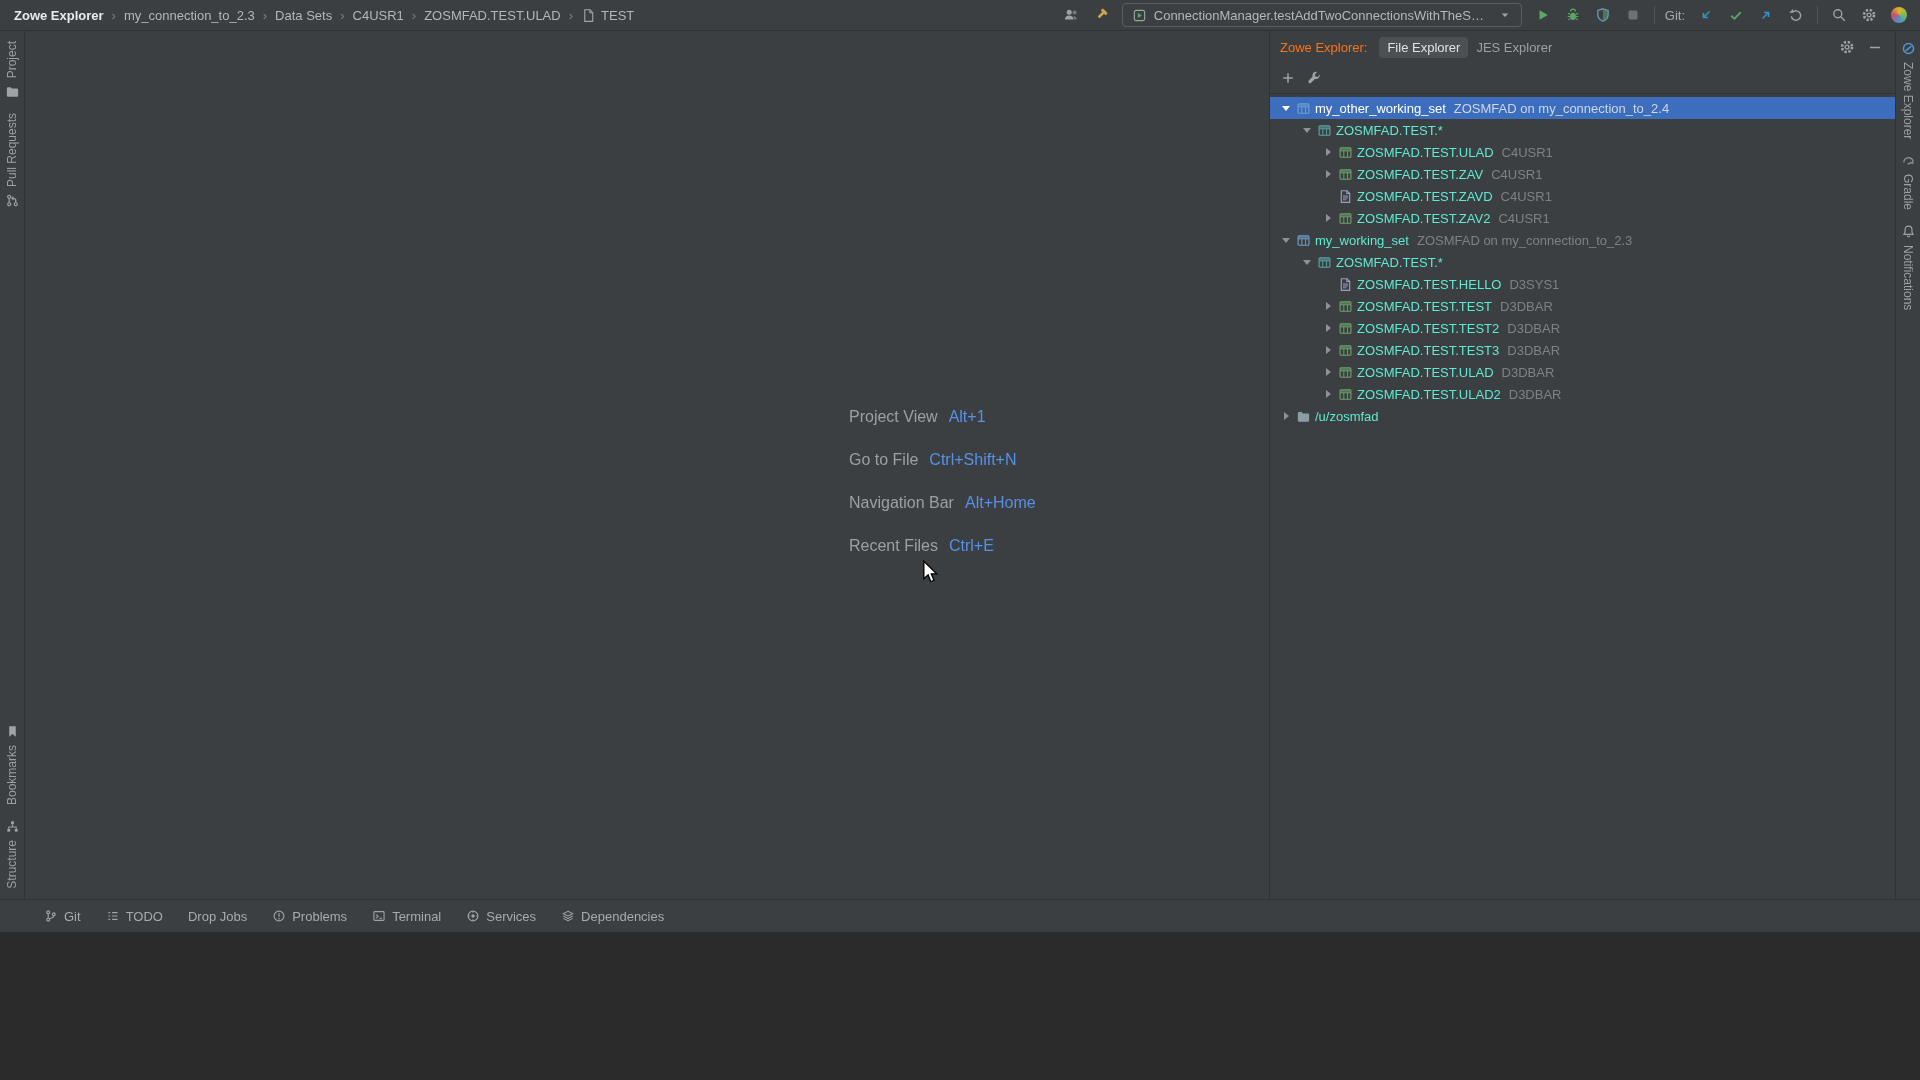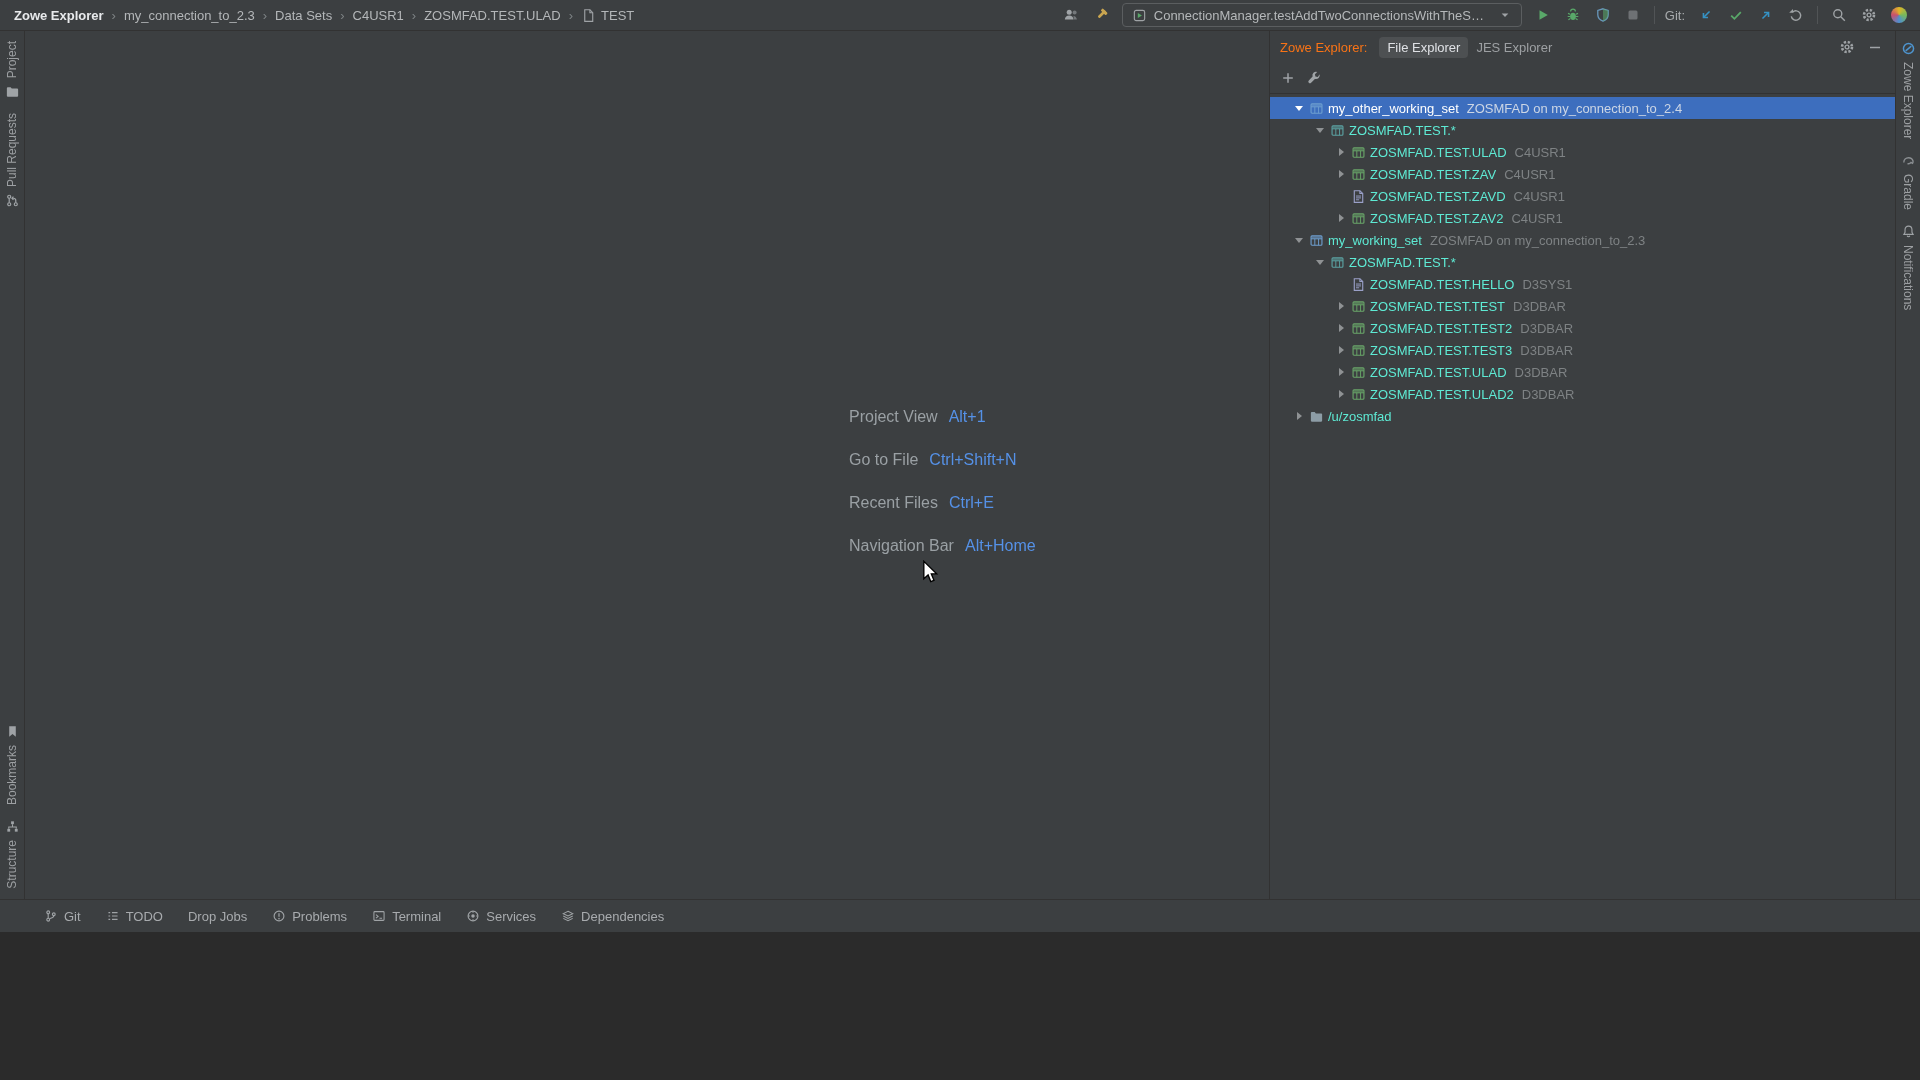--- a/index.html
+++ b/index.html
@@ -54,21 +54,21 @@
            border-left:1px solid var(--border,#323232);background:var(--panel-bg,#3c3f41)}
   .tw-header{height:32px;display:flex;align-items:center;gap:6px;padding:0 10px;font-size:13px}
   .tw-title{color:#f97316;margin-right:6px}
   .tw-tabs{display:flex;align-items:center;}
   .tw-tab{color:#9da0a3;padding:3px 8px;border-radius:4px;cursor:pointer}
   .tw-tab.active{color:#dfe1e5;background:rgba(255,255,255,.09)}
   .tw-header-icons{margin-left:auto;display:flex;align-items:center;gap:8px}
   .icon-btn.sm{width:20px;height:20px}
   .tw-toolbar{height:31px;display:flex;align-items:center;gap:6px;padding:0 8px;border-bottom:1px solid var(--border,#323232)}
   .tree{flex:1;overflow:hidden;padding-top:3px;font-size:13px}
-  .tree-row{height:22px;display:flex;align-items:center;gap:4px;padding-left:19px;white-space:nowrap;cursor:pointer}
+  .tree-row{height:22px;display:flex;align-items:center;gap:4px;padding-left:6px;white-space:nowrap;cursor:pointer}
   .tree-row.sel{background:var(--selection-blue,#3d6ebe)}
   .row-pad{flex:0 0 auto;height:1px}
   .chev{width:12px;height:12px;flex:0 0 12px;position:relative}
   .chev.right::before{content:"";position:absolute;left:4px;top:2px;
     border-left:5px solid #8f9294;border-top:4px solid transparent;border-bottom:4px solid transparent}
   .chev.down::before{content:"";position:absolute;left:2px;top:4px;
     border-top:5px solid #8f9294;border-left:4px solid transparent;border-right:4px solid transparent}
   .sel .chev.down::before{border-top-color:#fff}
   .t-icon{width:15px;height:15px;flex:0 0 15px}
   .t-icon svg{width:15px;height:15px;display:block}
@@ -348,27 +348,27 @@
             <span class="sc-label">Project View</span>
             <span class="sc-keys">Alt+1</span>
           </div>
 
           <div class="sc-row">
             <span class="sc-label">Go to File</span>
             <span class="sc-keys">Ctrl+Shift+N</span>
           </div>
 
           <div class="sc-row">
+            <span class="sc-label">Navigation Bar</span>
+            <span class="sc-keys">Alt+Home</span>
+          </div>
+
+          <div class="sc-row">
             <span class="sc-label">Recent Files</span>
             <span class="sc-keys">Ctrl+E</span>
-          </div>
-
-          <div class="sc-row">
-            <span class="sc-label">Navigation Bar</span>
-            <span class="sc-keys">Alt+Home</span>
           </div>
         </div>
     </div>
   </main>
 
   <section class="toolwin">
     <div class="tw-header">
       <span class="tw-title">Zowe Explorer:</span>
       <div class="tw-tabs">
 

